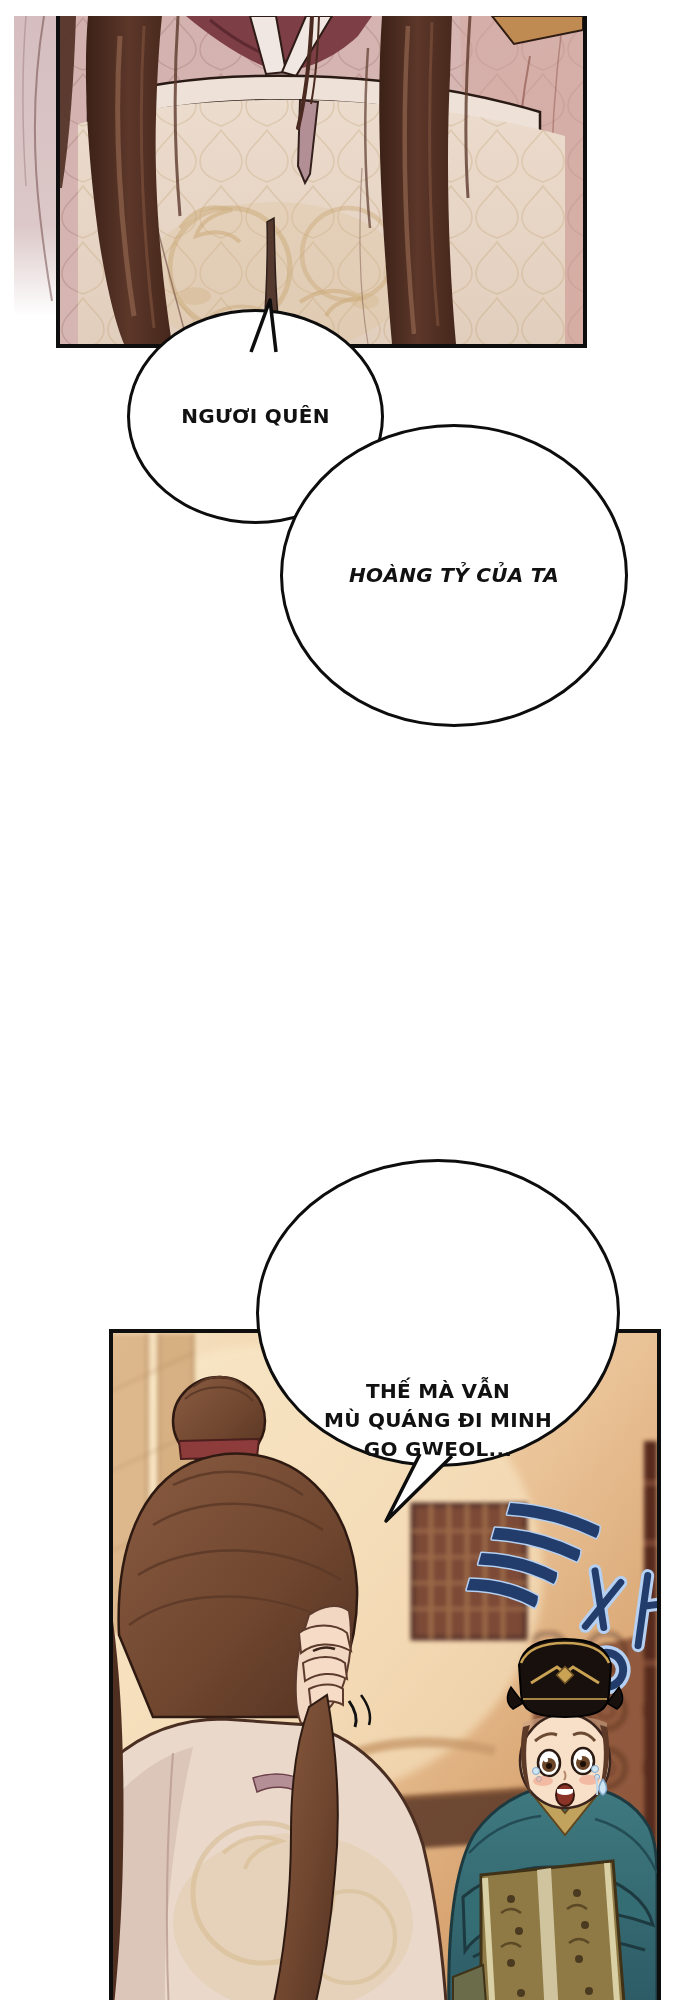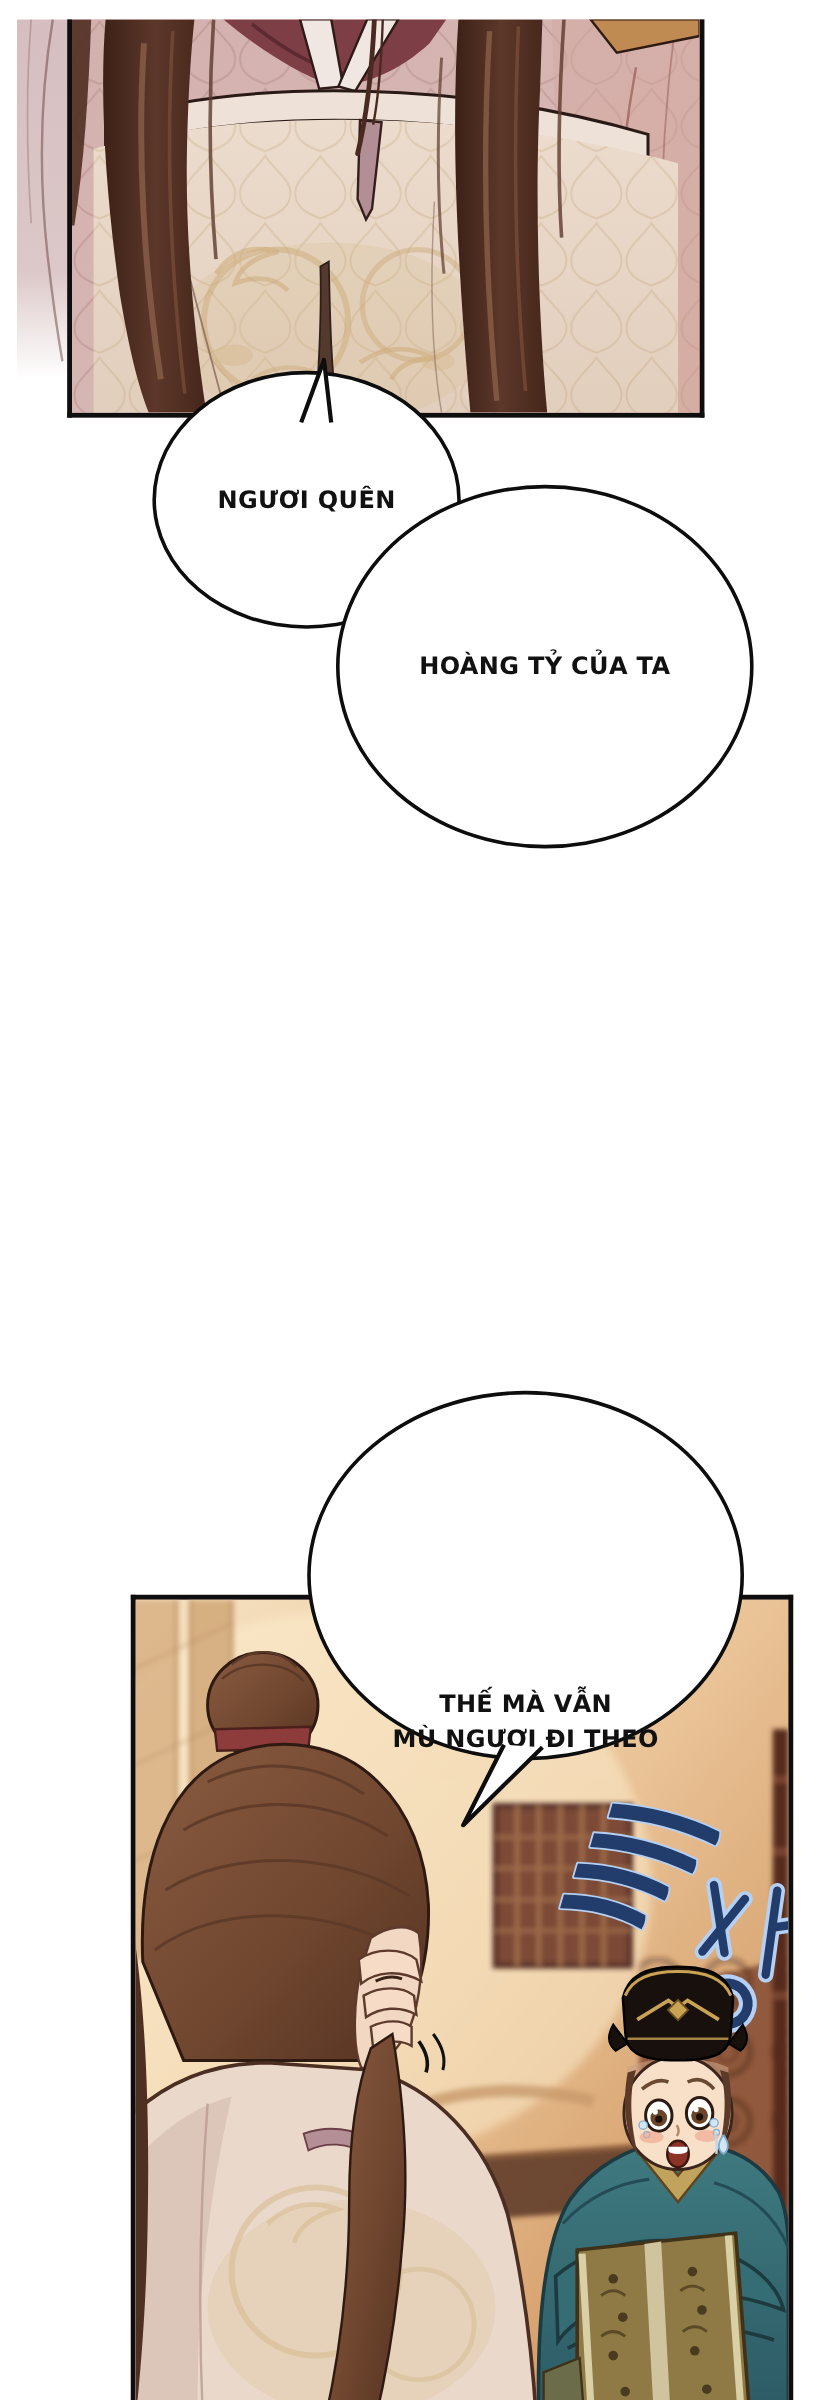--- a/index.html
+++ b/index.html
@@ -6,21 +6,21 @@
   #page{position:relative;width:662px;height:2000px;margin:16px auto;background:#fff;overflow:hidden;
         font-family:"DejaVu Sans",sans-serif;}
   .panel{position:absolute;box-sizing:border-box;border:4px solid #0e0e0e;overflow:hidden;background:#d8bcb9;}
   #panel-top{left:42px;top:0;width:531px;height:332px;border-top:none;z-index:1;}
   #panel-bottom{left:95px;top:1313px;width:552px;height:687px;border-bottom:none;z-index:1;}
   #bleed-strip{position:absolute;left:0;top:0;width:42px;height:300px;z-index:0;}
   .bubble{position:absolute;background:#fff;border:3.5px solid #0d0d0d;border-radius:50%;
           display:flex;align-items:center;justify-content:center;text-align:center;
           color:#111;font-weight:700;font-size:20px;line-height:29px;letter-spacing:.3px;}
   #bubble-1{left:113px;top:293px;width:251px;height:209px;z-index:4;}
-  #bubble-2{left:266px;top:388px;width:342px;height:297px;z-index:6;}
+  #bubble-2{left:266px;top:408px;width:342px;height:297px;z-index:6;font-style:italic;}
   #bubble-3{left:242px;top:1143px;width:358px;height:302px;z-index:4;align-items:flex-end;}
   #bubble-3 .txt{padding-top:14px;}
   .tail{position:absolute;z-index:5;}
   #tail-1{left:225px;top:278px;}
   #tail-3{left:360px;top:1430px;}
   .txt div{white-space:nowrap;}
 </style>
 </head>
 <body>
 
@@ -320,17 +320,18 @@
     </svg>
   </div>
 
   <svg id="tail-3" class="tail" width="90" height="85" viewBox="0 0 90 85">
     <path d="M46 8 L12 75 L78 10" fill="#ffffff" stroke="#0d0d0d" stroke-width="3.5" stroke-linejoin="round"></path>
   </svg>
 
   <div id="bubble-3" class="bubble">
     <div class="txt">
       <div>THẾ MÀ VẪN</div>
-      <div>MÙ NGƯƠI ĐI THEO</div>
+      <div>MÙ QUÁNG ĐI MINH</div>
+      <div>GO GWEOL...</div>
     </div>
   </div>
 
 </div>
 
 </body></html>

